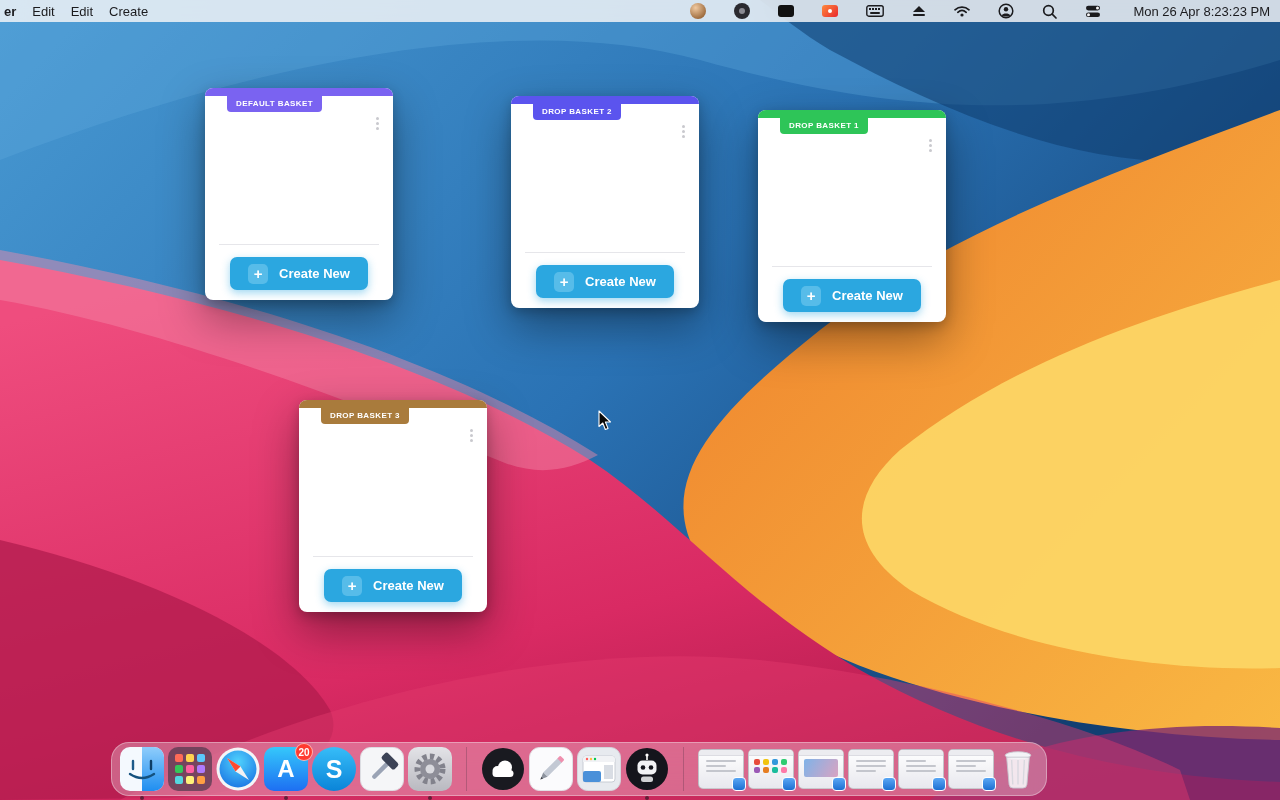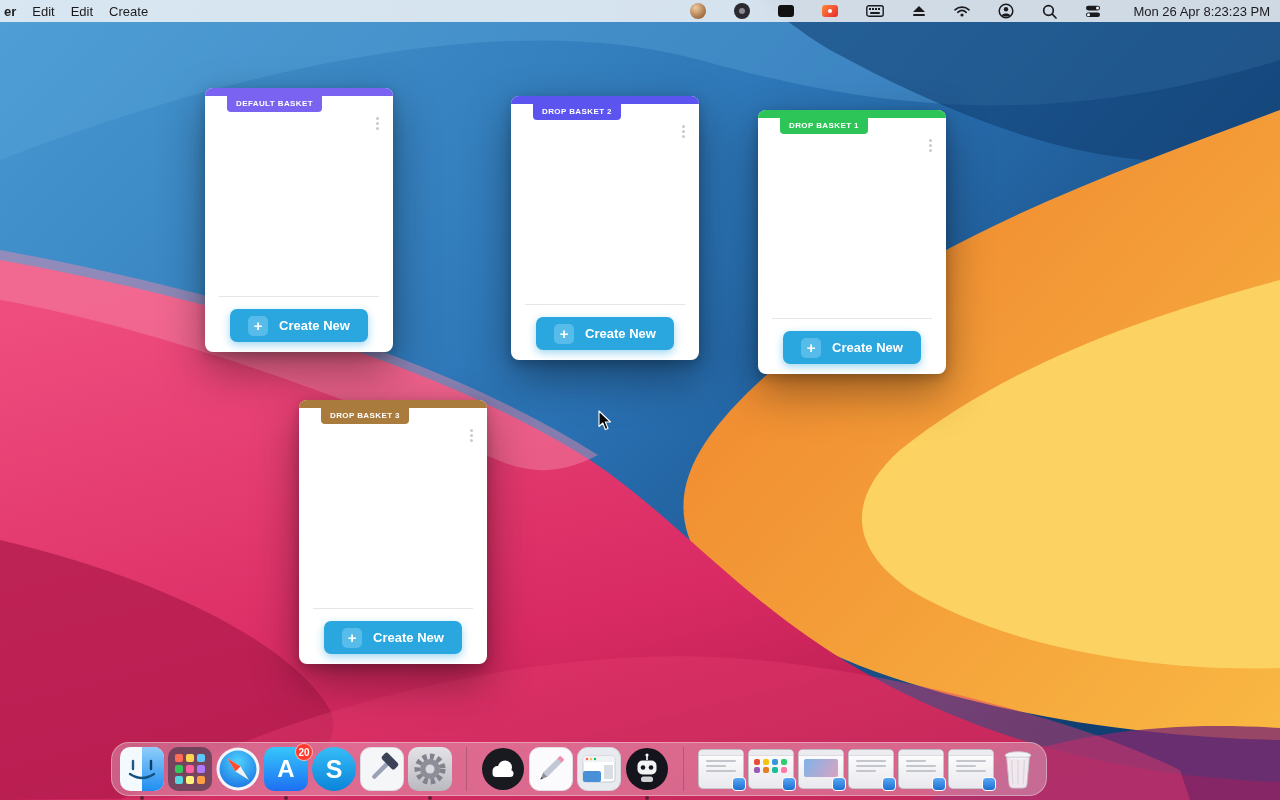--- a/index.html
+++ b/index.html
@@ -26,21 +26,21 @@
     background:radial-gradient(circle at 35% 30%, #f0c9a0, #9c6a3c 75%);}
   .st-lens{width:16px;height:16px;border-radius:50%;background:#2a2a30;position:relative;}
   .st-lens::after{content:"";position:absolute;left:5px;top:5px;width:6px;height:6px;border-radius:50%;background:#8a8a92;}
   .st-display{width:16px;height:12px;border-radius:3px;background:#111;}
   .st-record{width:16px;height:12px;border-radius:3px;background:linear-gradient(135deg,#ff8a3c,#e8262d);position:relative;}
   .st-record::after{content:"";position:absolute;left:6px;top:4px;width:4px;height:4px;border-radius:50%;background:#fff;}
   .clock{margin-left:4px;white-space:nowrap;}
 
   
   .basket{
-    position:absolute;width:188px;height:264px;background:#fff;border-radius:8px;z-index:10;
+    position:absolute;width:188px;height:212px;background:#fff;border-radius:8px;z-index:10;
     box-shadow:0 18px 45px rgba(0,0,0,.38), 0 4px 12px rgba(0,0,0,.22);
   }
   .b0{left:205px;top:88px;}
   .b1{left:511px;top:96px;}
   .b2{left:758px;top:110px;}
   .b3{left:299px;top:400px;}
   .strip{position:absolute;top:0;left:0;right:0;height:8px;border-radius:8px 8px 0 0;}
   .tab{position:absolute;top:8px;left:22px;height:16px;line-height:16px;padding:0 9px;
     border-radius:0 0 4px 4px;color:#fff;font-size:8px;font-weight:700;letter-spacing:.4px;}
   .dots{position:absolute;top:26px;right:11px;display:flex;flex-direction:column;align-items:center;gap:2px;padding:3px;cursor:pointer;}

